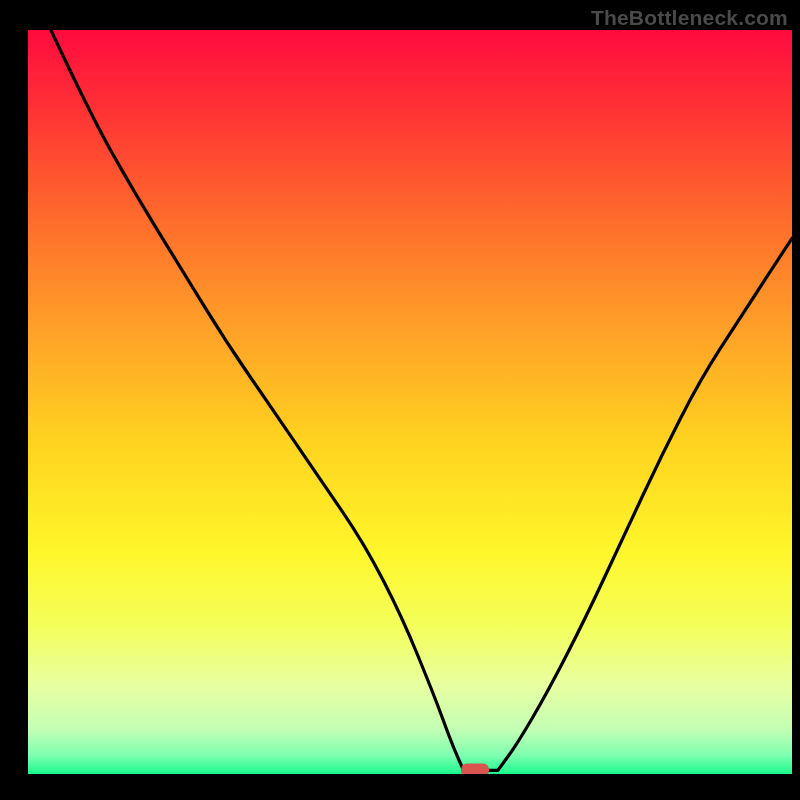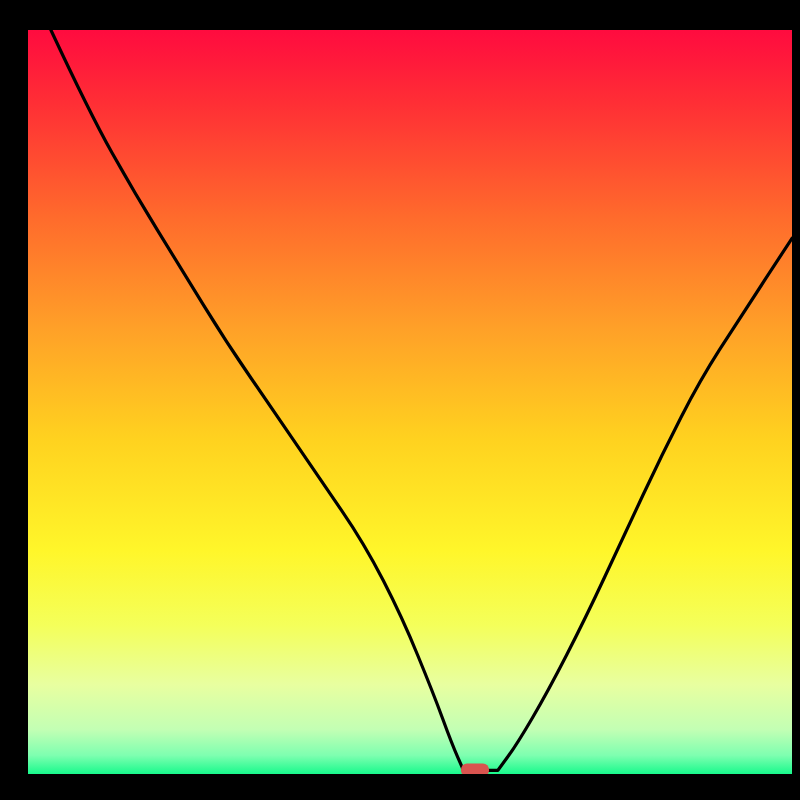--- a/index.html
+++ b/index.html
@@ -50,20 +50,21 @@
     background: #d9544f;
     border-radius: 6px;
     transform: translate(-50%, -50%);
   }
 </style>
 </head>
 <body>
 
 <div class="frame">
 
+  <div class="watermark">TheBottleneck.com</div>
 
   <div class="plot">
 
     <svg class="gradient" viewBox="0 0 764 744" preserveAspectRatio="none">
       <defs>
         <linearGradient id="bg" x1="0" y1="0" x2="0" y2="1">
             <stop offset="0%" stop-color="#ff0b3f"></stop>
             <stop offset="10%" stop-color="#ff2f35"></stop>
             <stop offset="25%" stop-color="#ff6a2c"></stop>
             <stop offset="40%" stop-color="#ffa028"></stop>

